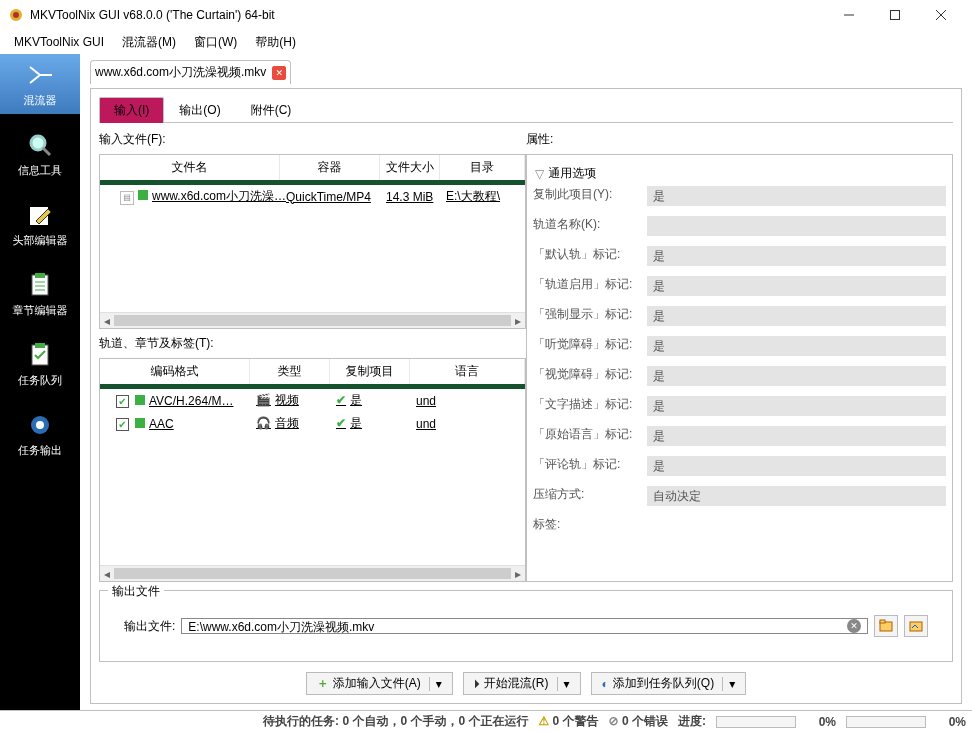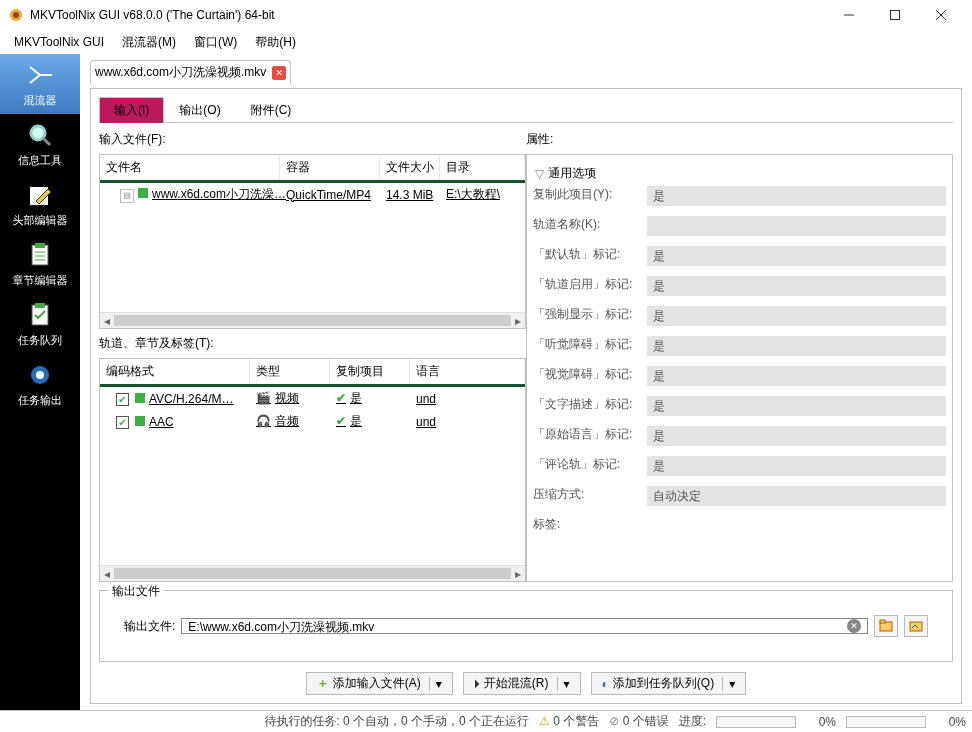--- a/index.html
+++ b/index.html
@@ -9,21 +9,21 @@
 .titlebar .app-icon { width: 16px; height: 16px; margin-right: 6px; }
 .titlebar .title { flex: 1; }
 .titlebar .winbtns { display: flex; }
 .titlebar .winbtn { width: 46px; height: 30px; display: flex; align-items: center; justify-content: center; }
 
 .menubar { height: 24px; display: flex; align-items: center; padding: 0 6px; gap: 2px; }
 .menubar .menu-item { padding: 2px 8px; }
 
 .body-row { display: flex; height: calc(732px - 30px - 24px - 22px); }
 
-.sidebar { width: 80px; background: #000; display: flex; flex-direction: column; align-items: stretch; }
+.sidebar { width: 80px; background: #000; display: flex; flex-direction: column; align-items: stretch; gap: 10px; }
 .side-item { height: 60px; display: flex; flex-direction: column; align-items: center; justify-content: center; color: #fff; gap: 4px; }
 .side-item.active { background: linear-gradient(#6aa9e9,#3d7bbf); }
 .side-item .si-label { font-size: 11px; }
 
 .main { flex: 1; padding: 6px 10px 6px 10px; display: flex; flex-direction: column; gap: 4px; }
 
 .doc-tab-row { display: flex; align-items: center; height: 24px; }
 .doc-tab { border: 1px solid #c0c0c0; border-bottom: none; padding: 3px 4px; background: #fff; border-radius: 4px 4px 0 0; display: flex; align-items: center; gap: 6px; }
 .doc-close { width: 14px; height: 14px; background: #e74c3c; color: #fff; border-radius: 2px; display: flex; align-items: center; justify-content: center; font-size: 9px; }
 
@@ -34,21 +34,21 @@
 .subtab.active { border-color: #c0c0c0; background: #be185d; border-radius: 2px 2px 0 0; }
 
 .two-col { display: flex; gap: 0; flex: 1; min-height: 0; }
 .col-left { flex: 1; display: flex; flex-direction: column; gap: 4px; min-width: 0; }
 .col-right { flex: 1; display: flex; flex-direction: column; gap: 4px; min-width: 0; }
 
 .section-label { padding: 2px 0; }
 .listbox { border: 1px solid #c0c0c0; flex: 1; display: flex; flex-direction: column; min-height: 0; }
 .listbox.h-fixed { height: 175px; flex: none; }
 
-.list-header { display: flex; border-bottom: 3px solid #14532d; }
+.list-header { display: flex; border-bottom: 5px solid #14532d; text-align: center; }
 .list-header .lh { padding: 4px 6px; border-right: 1px solid #e8e8e8; background: #fff; white-space: nowrap; overflow: hidden; }
 .list-body { flex: 1; overflow: hidden; position: relative; text-decoration: underline; }
 .list-row { display: flex; padding: 3px 6px; align-items: center; }
 .hscroll { height: 16px; background: #f0f0f0; border-top: 1px solid #e0e0e0; position: relative; }
 .hscroll .thumb { position: absolute; left: 14px; right: 14px; top: 2px; bottom: 2px; background: #cdcdcd; }
 .hscroll .arrow { position: absolute; top: 0; bottom: 0; width: 14px; display:flex; align-items:center; justify-content:center; color:#666; }
 .hscroll .arrow.l { left: 0; } .hscroll .arrow.r { right: 0; }
 
 .green-sq { width: 10px; height: 10px; background: #3cb043; display: inline-block; margin-right: 4px; }
 .file-icon { width: 14px; height: 14px; display:inline-flex; align-items:center; justify-content:center; margin-right:4px; color:#888; border:1px solid #bbb; font-size:8px;}
@@ -71,21 +71,21 @@
 .clear-x { position: absolute; right: 6px; top: 50%; transform: translateY(-50%); width: 14px; height: 14px; border-radius: 50%; background: #888; color: #fff; display: flex; align-items: center; justify-content: center; font-size: 9px; }
 .icon-btn { width: 24px; height: 22px; border: 1px solid #bbb; background: #f4f4f4; display:flex; align-items:center; justify-content:center; }
 
 .action-row { display: flex; justify-content: center; gap: 10px; padding: 4px 0 0 0; }
 .act-btn { border: 1px solid #bbb; background: #f4f4f4; padding: 2px 10px; display: flex; align-items: center; gap: 4px; }
 .act-btn .dd { border-left: 1px solid #bbb; padding-left: 6px; margin-left: 4px; }
 .plus { color: #4eae2f; font-weight: bold; }
 .play { color: #333; }
 .globe { color: #2b6db5; }
 
-.statusbar { height: 22px; border-top: 1px solid #c0c0c0; display: flex; align-items: center; padding: 0 6px; gap: 10px; font-size: 11px; color: #444; }
+.statusbar { height: 22px; border-top: 1px solid #c0c0c0; display: flex; align-items: center; padding: 0 6px; gap: 10px; font-size: 11px; color: #444; font-weight: bold; }
 .statusbar .sb-spacer { flex: 1; }
 .sb-prog { width: 80px; height: 12px; border: 1px solid #bbb; background: #f5f5f5; }
 .sb-pct { width: 30px; text-align: right; }
 .warn-ico { color: #caa200; }
 .err-ico { color: #888; }
 
 svg { display: block; }
 </style>
 </head>
 <body>

